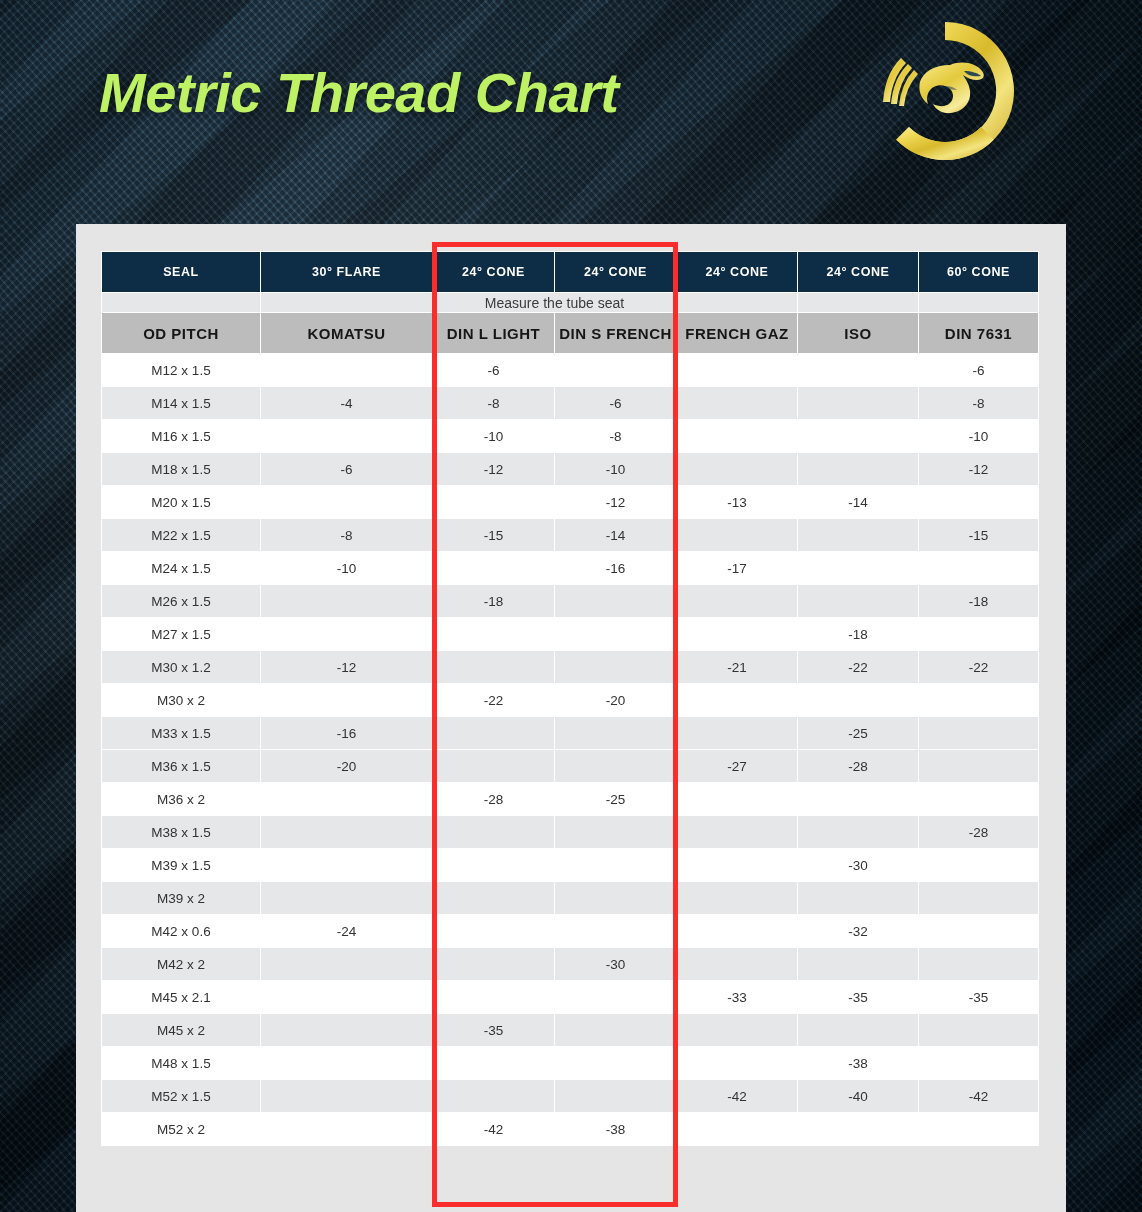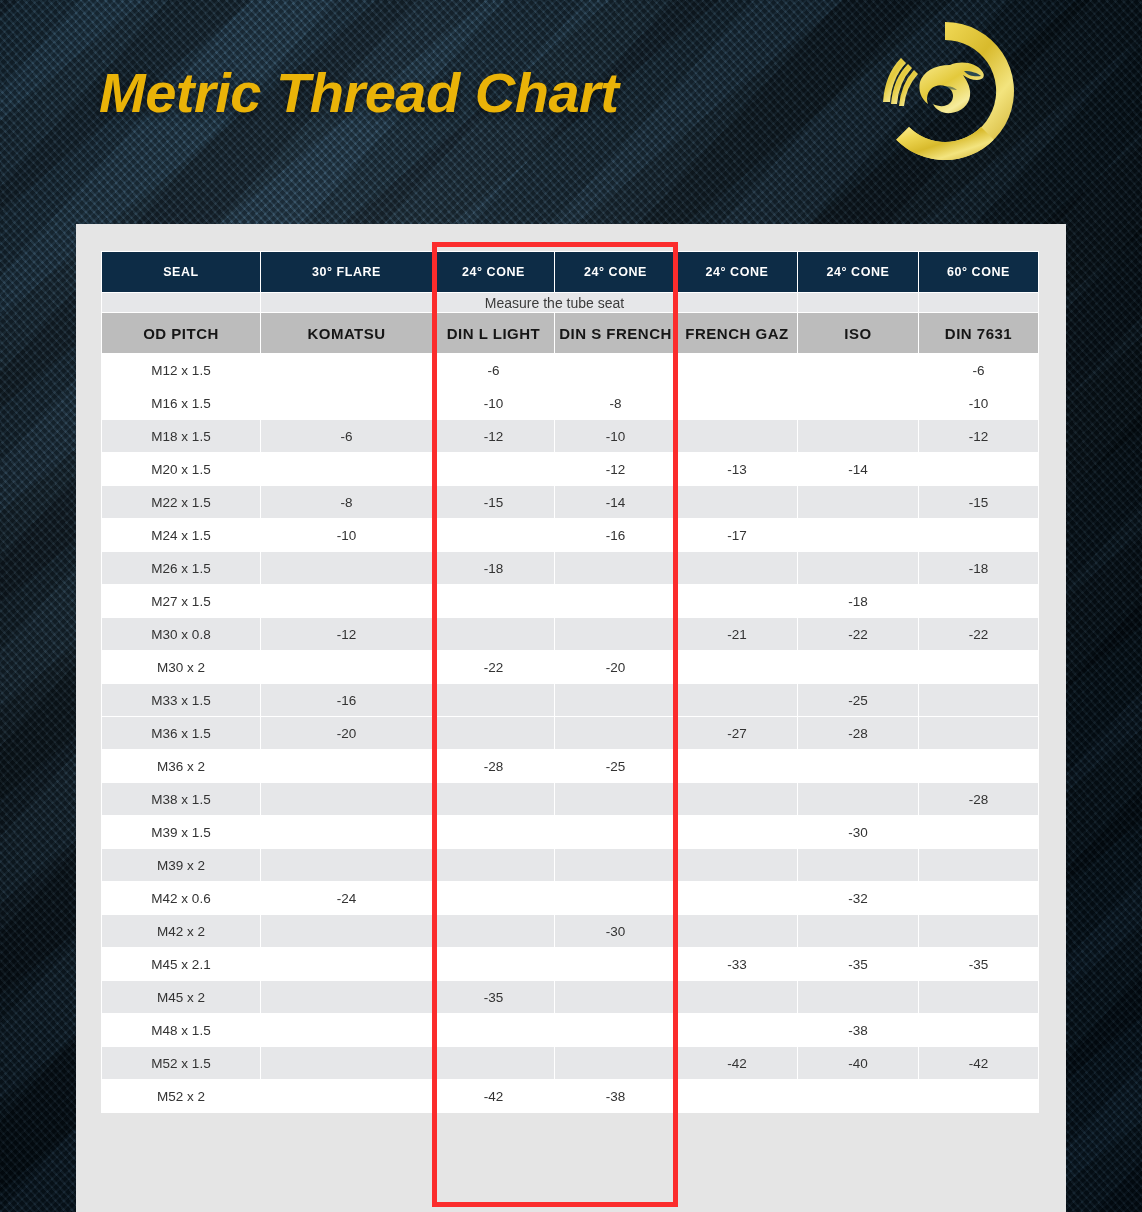--- a/index.html
+++ b/index.html
@@ -52,21 +52,21 @@
     z-index: 1;
     pointer-events: none;
   }
 
   
   #page-title {
     position: absolute;
     left: 99px;
     top: 60px;
     z-index: 4;
-    color: #eab308;
+    color: #bef264;
     font-size: 56px;
     font-weight: bold;
     font-style: italic;
     letter-spacing: -0.5px;
     text-shadow: 0 2px 10px rgba(0,0,0,0.55);
     white-space: nowrap;
   }
 
   #brand-logo {
     position: absolute;
@@ -277,20 +277,29 @@
     <tbody id="table-body">
         <tr class="row-odd">
           <td>M12 x 1.5</td>
           <td></td>
           <td>-6</td>
           <td></td>
           <td></td>
           <td></td>
           <td>-6</td>
         </tr>
+        <tr class="row-even">
+          <td>M14 x 1.5</td>
+          <td>-4</td>
+          <td>-8</td>
+          <td>-6</td>
+          <td></td>
+          <td></td>
+          <td>-8</td>
+        </tr>
         <tr class="row-odd">
           <td>M16 x 1.5</td>
           <td></td>
           <td>-10</td>
           <td>-8</td>
           <td></td>
           <td></td>
           <td>-10</td>
         </tr>
         <tr class="row-even">
@@ -341,21 +350,21 @@
         <tr class="row-odd">
           <td>M27 x 1.5</td>
           <td></td>
           <td></td>
           <td></td>
           <td></td>
           <td>-18</td>
           <td></td>
         </tr>
         <tr class="row-even">
-          <td>M30 x 0.8</td>
+          <td>M30 x 1.2</td>
           <td>-12</td>
           <td></td>
           <td></td>
           <td>-21</td>
           <td>-22</td>
           <td>-22</td>
         </tr>
         <tr class="row-odd">
           <td>M30 x 2</td>
           <td></td>

